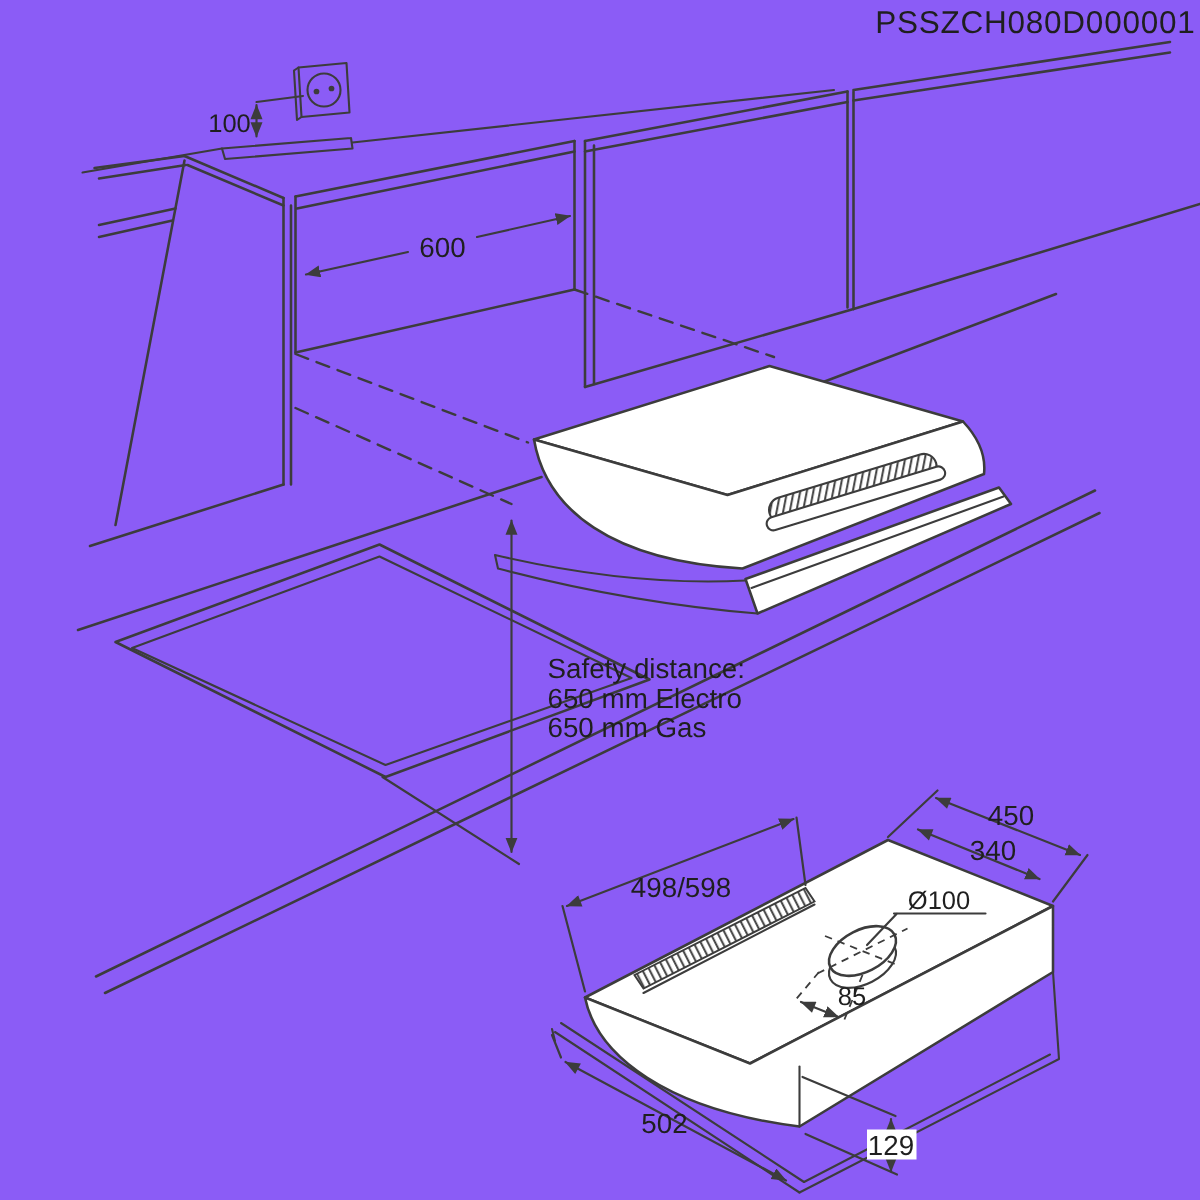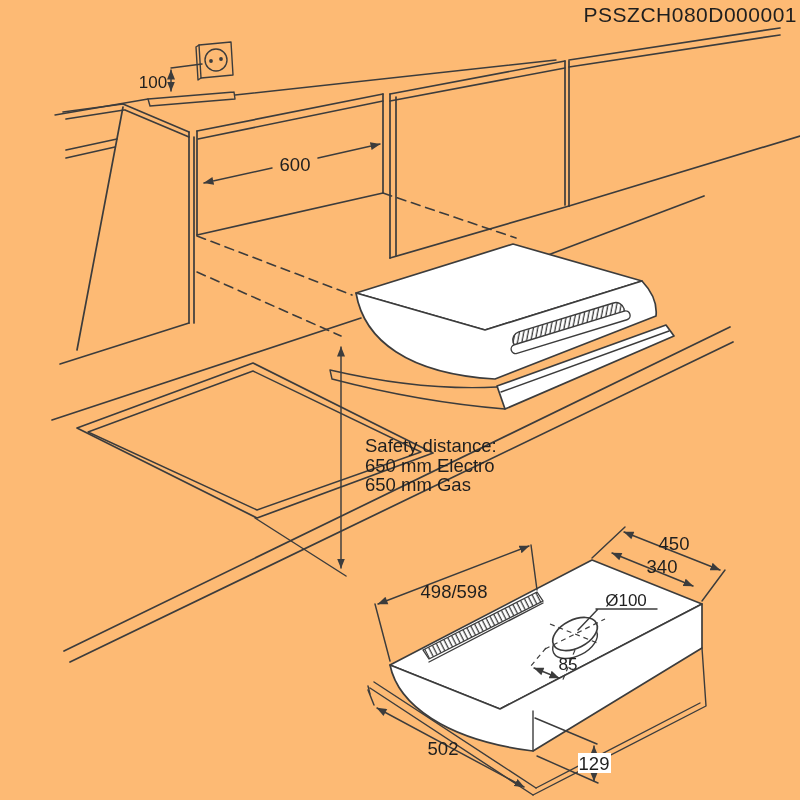--- a/index.html
+++ b/index.html
@@ -1,16 +1,16 @@
 <!DOCTYPE html>
 <html><head>
 <meta charset="utf-8">
 <style>
   html,body{margin:0;padding:0;background:#fff;}
-  .stage{width:800px;height:800px;background:#fdba74;position:relative;overflow:hidden;text-align:center;}
+  .stage{width:800px;height:800px;background:#8b5cf6;position:relative;overflow:hidden;text-align:center;}
   svg{display:block;}
   text{font-family:"Liberation Sans","DejaVu Sans",sans-serif;fill:#1f1f1f;}
   .t{font-size:18.5px;}
   .tsm{font-size:17px;}
   .tpn{font-size:21px;letter-spacing:.5px;}
   .ln{fill:none;stroke:#3c3c3c;stroke-width:1.7;stroke-linecap:round;stroke-linejoin:round;}
   .thin{stroke-width:1.4;}
   .dim{fill:none;stroke:#3c3c3c;stroke-width:1.45;stroke-linecap:round;}
   .dash{fill:none;stroke:#3c3c3c;stroke-width:1.6;stroke-dasharray:9 6;stroke-linecap:round;}
   .ddash{fill:none;stroke:#3c3c3c;stroke-width:1.2;stroke-dasharray:5 4;}

